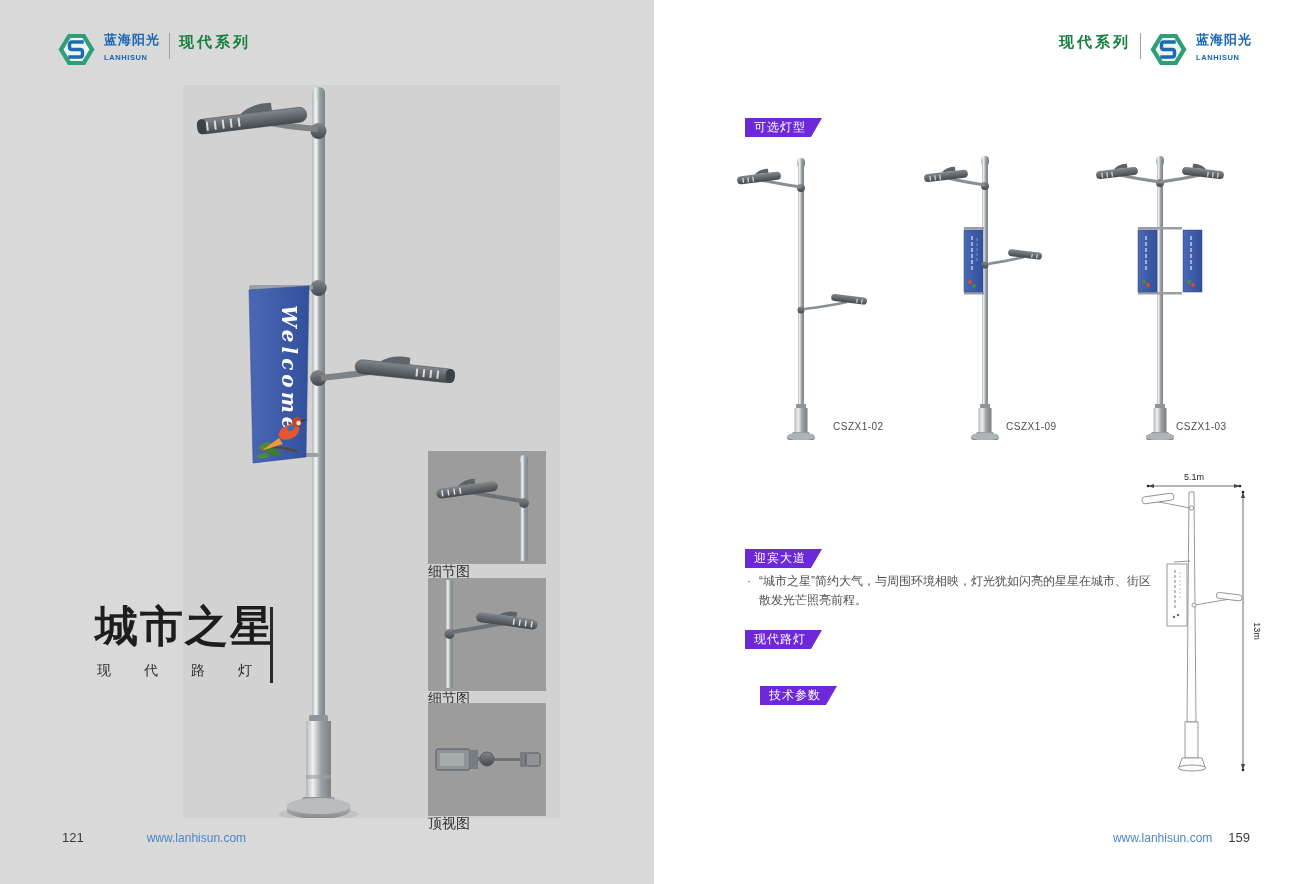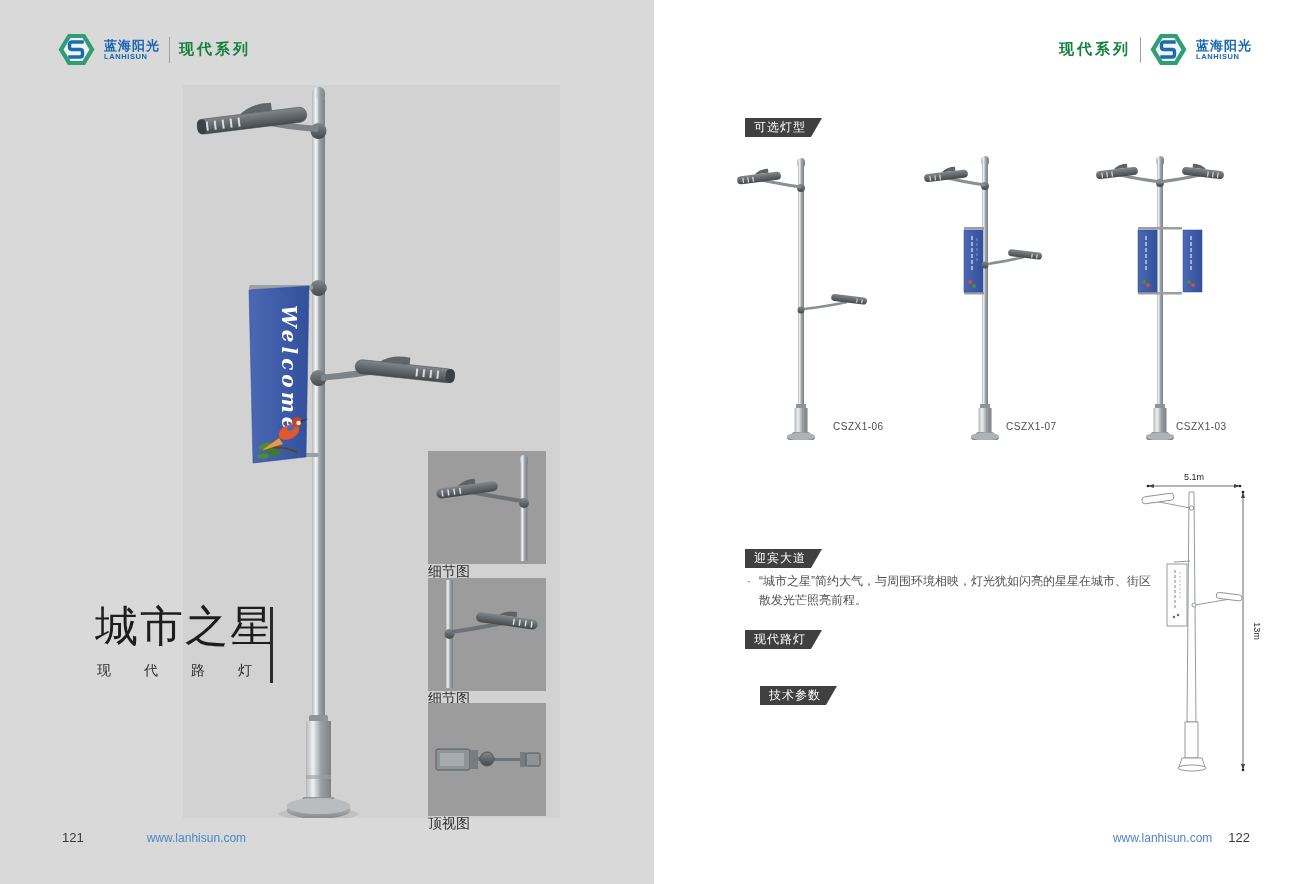--- a/index.html
+++ b/index.html
@@ -3,49 +3,49 @@
 <meta charset="utf-8">
 <style>
   * { margin:0; padding:0; box-sizing:border-box; }
   body { font-family:"Liberation Sans", sans-serif; background:#eee; }
   .spread { position:relative; width:1308px; height:884px; margin:0 auto; overflow:hidden; }
   .page { position:absolute; top:0; height:884px; width:654px; }
   .page-left  { left:0; background:#d9d9d9; }
   .page-right { left:654px; background:#ffffff; }
 
   
-  .hdr { position:absolute; display:flex; align-items:center; gap:9px; }
+  .hdr { position:absolute; display:flex; gap:9px; }
   .hdr-left  { left:58px; top:33px; }
   .hdr-right { right:56px; top:33px; }
   .logo-mark { width:37px; height:33px; flex:0 0 auto; }
   .logo-text { display:flex; flex-direction:column; line-height:1; }
   .logo-cn { font-size:13px; font-weight:bold; color:#1565b0; letter-spacing:1px; }
-  .logo-en { font-size:7.5px; font-weight:bold; color:#1565b0; letter-spacing:0.6px; margin-top:1px; }
+  .logo-en { font-size:7.5px; font-weight:bold; color:#1565b0; letter-spacing:0.6px; margin-top:8px; }
   .hdr-divider { width:1px; height:26px; background:#9aa2a8; }
   .series-name { font-size:15px; font-weight:bold; color:#15803d; letter-spacing:3px; }
 
   
   .main-photo { position:absolute; left:183px; top:85px; width:377px; height:733px; background:#d2d2d2; }
 
   .thumb { position:absolute; left:428px; width:118px; height:113px; background:#9c9c9c; }
   .thumb-label { position:absolute; left:428px; font-size:14px; color:#2e2e2e; }
 
   .title-block { position:absolute; left:95px; top:603px; }
-  .product-title { font-size:43px; font-weight:400; color:#1d1d1d; letter-spacing:2px; line-height:1.1; }
+  .product-title { font-size:43px; font-weight:700; color:#1d1d1d; letter-spacing:2px; line-height:1.1; }
   .title-bar { position:absolute; left:270px; top:607px; width:3px; height:76px; background:#2a2a2a; }
   .product-subtitle { position:absolute; left:97px; top:662px; font-size:14px; color:#2e2e2e; letter-spacing:33px; white-space:nowrap; }
 
   .footer { position:absolute; top:830px; display:flex; align-items:baseline; gap:16px; }
   .footer-left { left:62px;gap:31px; }
   .footer-right { right:58px; }
   .page-num { font-size:13px; color:#3a3a3a; }
   .site-url { font-size:12px; color:#4a86c8; text-decoration:none;margin-left:32px; }
 
   
-  .tag { position:absolute; background:#404040; color:#fff; font-size:12px; line-height:19px;
+  .tag { position:absolute; background:#6d28d9; color:#fff; font-size:12px; line-height:19px;
          padding:0 16px 0 9px; letter-spacing:1px;
          clip-path:polygon(0 0, 100% 0, calc(100% - 11px) 100%, 0 100%); }
 
   .body-text { position:absolute; font-size:12px; color:#4e4e4e; line-height:19px; }
   .desc-row { display:flex; }
   .desc-bullet { flex:0 0 12px; }
 
   .model-label { position:absolute; font-size:10px; color:#4c4c4c; letter-spacing:0.5px; }
 
   svg text { font-family:"Liberation Sans", sans-serif; }
@@ -266,21 +266,21 @@
         <rect x="96" y="146" width="36" height="7" rx="3.5" fill="url(#headG)"></rect>
         <line x1="122" y1="148" x2="122" y2="152" stroke="#e6e6e6" stroke-width="1"></line>
         <line x1="127" y1="148" x2="127" y2="152" stroke="#e6e6e6" stroke-width="1"></line>
       </g>
       <rect x="61" y="254" width="10" height="4" fill="#8f9498"></rect>
       <rect x="59.5" y="258" width="13" height="26" fill="url(#poleG)"></rect>
       <rect x="57" y="282" width="18" height="5" rx="2" fill="#8f9498"></rect>
       <ellipse cx="66" cy="288" rx="14" ry="4" fill="#84898d"></ellipse>
       <ellipse cx="66" cy="286.5" rx="14" ry="4" fill="#aeb3b6"></ellipse>
     </svg>
-    <div class="model-label" style="left:179px; top:421px">CSZX1-06</div>
+    <div class="model-label" style="left:179px; top:421px">CSZX1-02</div>
 
     <svg style="position:absolute; left:246px; top:150px" width="200" height="290" viewBox="0 0 200 290">
       <rect x="81" y="6" width="8" height="10" rx="4" fill="url(#poleG)"></rect>
       <rect x="82" y="10" width="6" height="246" fill="url(#poleG)"></rect>
       <circle cx="85" cy="36" r="4" fill="url(#headG)"></circle>
       <path d="M85,35 C72,33 60,31 48,28" stroke="#8a8f93" stroke-width="3" fill="none"></path>
       <g transform="rotate(-7 45 26)">
         <path d="M42,22 q6,-5 14,-4 l0,4 z" fill="#5d6266"></path>
         <rect x="24" y="22" width="44" height="8" rx="4" fill="url(#headG)"></rect>
         <g stroke="#e6e6e6" stroke-width="1.1">
@@ -302,21 +302,21 @@
         <rect x="108" y="101" width="34" height="7" rx="3.5" fill="url(#headG)"></rect>
         <line x1="132" y1="103" x2="132" y2="107" stroke="#e6e6e6" stroke-width="1"></line>
         <line x1="137" y1="103" x2="137" y2="107" stroke="#e6e6e6" stroke-width="1"></line>
       </g>
       <rect x="80" y="254" width="10" height="4" fill="#8f9498"></rect>
       <rect x="78.5" y="258" width="13" height="26" fill="url(#poleG)"></rect>
       <rect x="76" y="282" width="18" height="5" rx="2" fill="#8f9498"></rect>
       <ellipse cx="85" cy="288" rx="14" ry="4" fill="#84898d"></ellipse>
       <ellipse cx="85" cy="286.5" rx="14" ry="4" fill="#aeb3b6"></ellipse>
     </svg>
-    <div class="model-label" style="left:352px; top:421px">CSZX1-07</div>
+    <div class="model-label" style="left:352px; top:421px">CSZX1-09</div>
 
     <svg style="position:absolute; left:436px; top:150px" width="170" height="290" viewBox="0 0 170 290">
       <rect x="66" y="6" width="8" height="10" rx="4" fill="url(#poleG)"></rect>
       <rect x="67" y="10" width="6" height="246" fill="url(#poleG)"></rect>
       <circle cx="70" cy="33" r="4" fill="url(#headG)"></circle>
       <path d="M70,32 C56,30 44,28 30,25" stroke="#8a8f93" stroke-width="3" fill="none"></path>
       <g transform="rotate(-7 27 23)">
         <path d="M24,19 q6,-5 14,-4 l0,4 z" fill="#5d6266"></path>
         <rect x="6" y="19" width="42" height="8" rx="4" fill="url(#headG)"></rect>
         <g stroke="#e6e6e6" stroke-width="1.1">
@@ -395,16 +395,16 @@
       <span class="desc-bullet">·</span>
       <span>“城市之星”简约大气，与周围环境相映，灯光犹如闪亮的星星在城市、街区散发光芒照亮前程。</span>
     </div>
 
     <div class="tag" style="left:91px; top:630px">现代路灯</div>
 
     <div class="tag" style="left:106px; top:686px">技术参数</div>
 
     <div class="footer footer-right">
       <a class="site-url" href="#">www.lanhisun.com</a>
-      <span class="page-num">122</span>
+      <span class="page-num">159</span>
     </div>
   </div>
 </div>
 
 </body></html>

